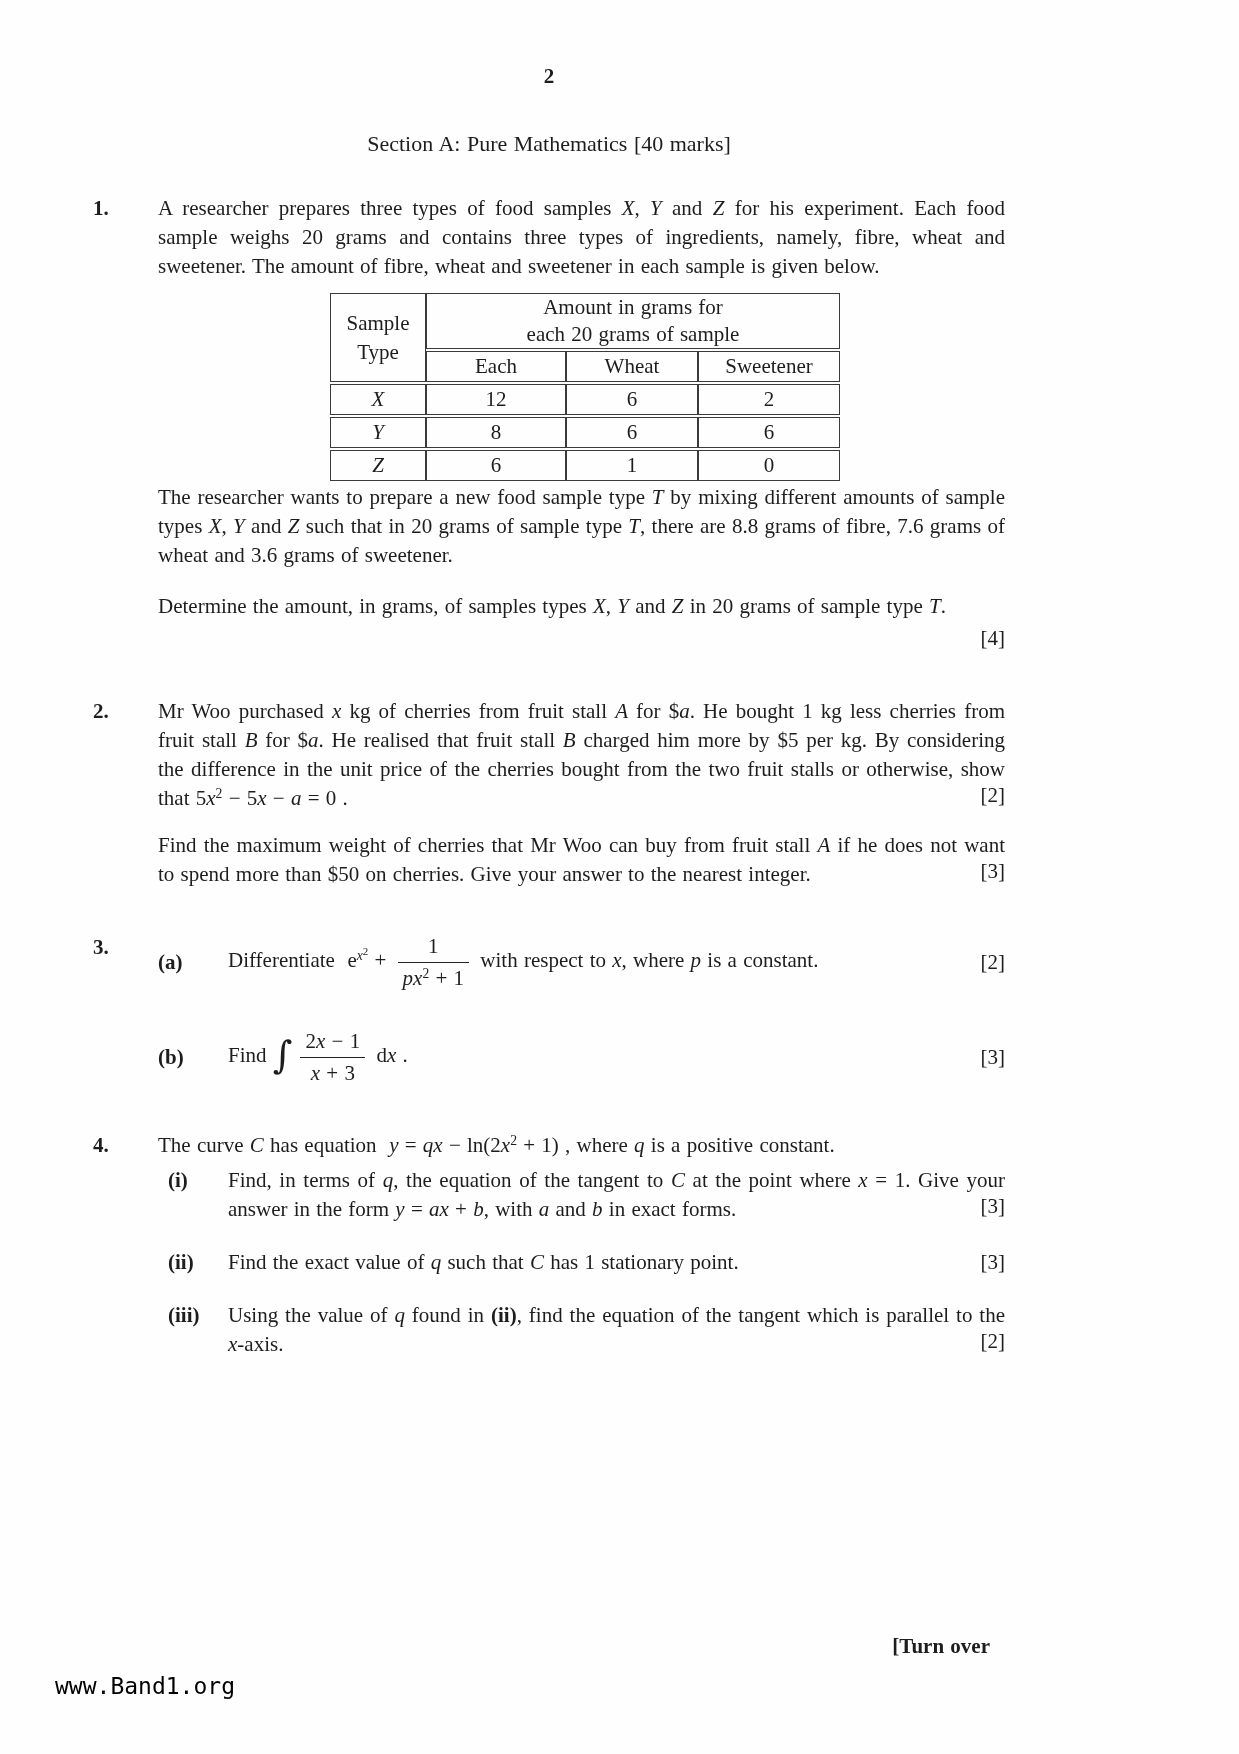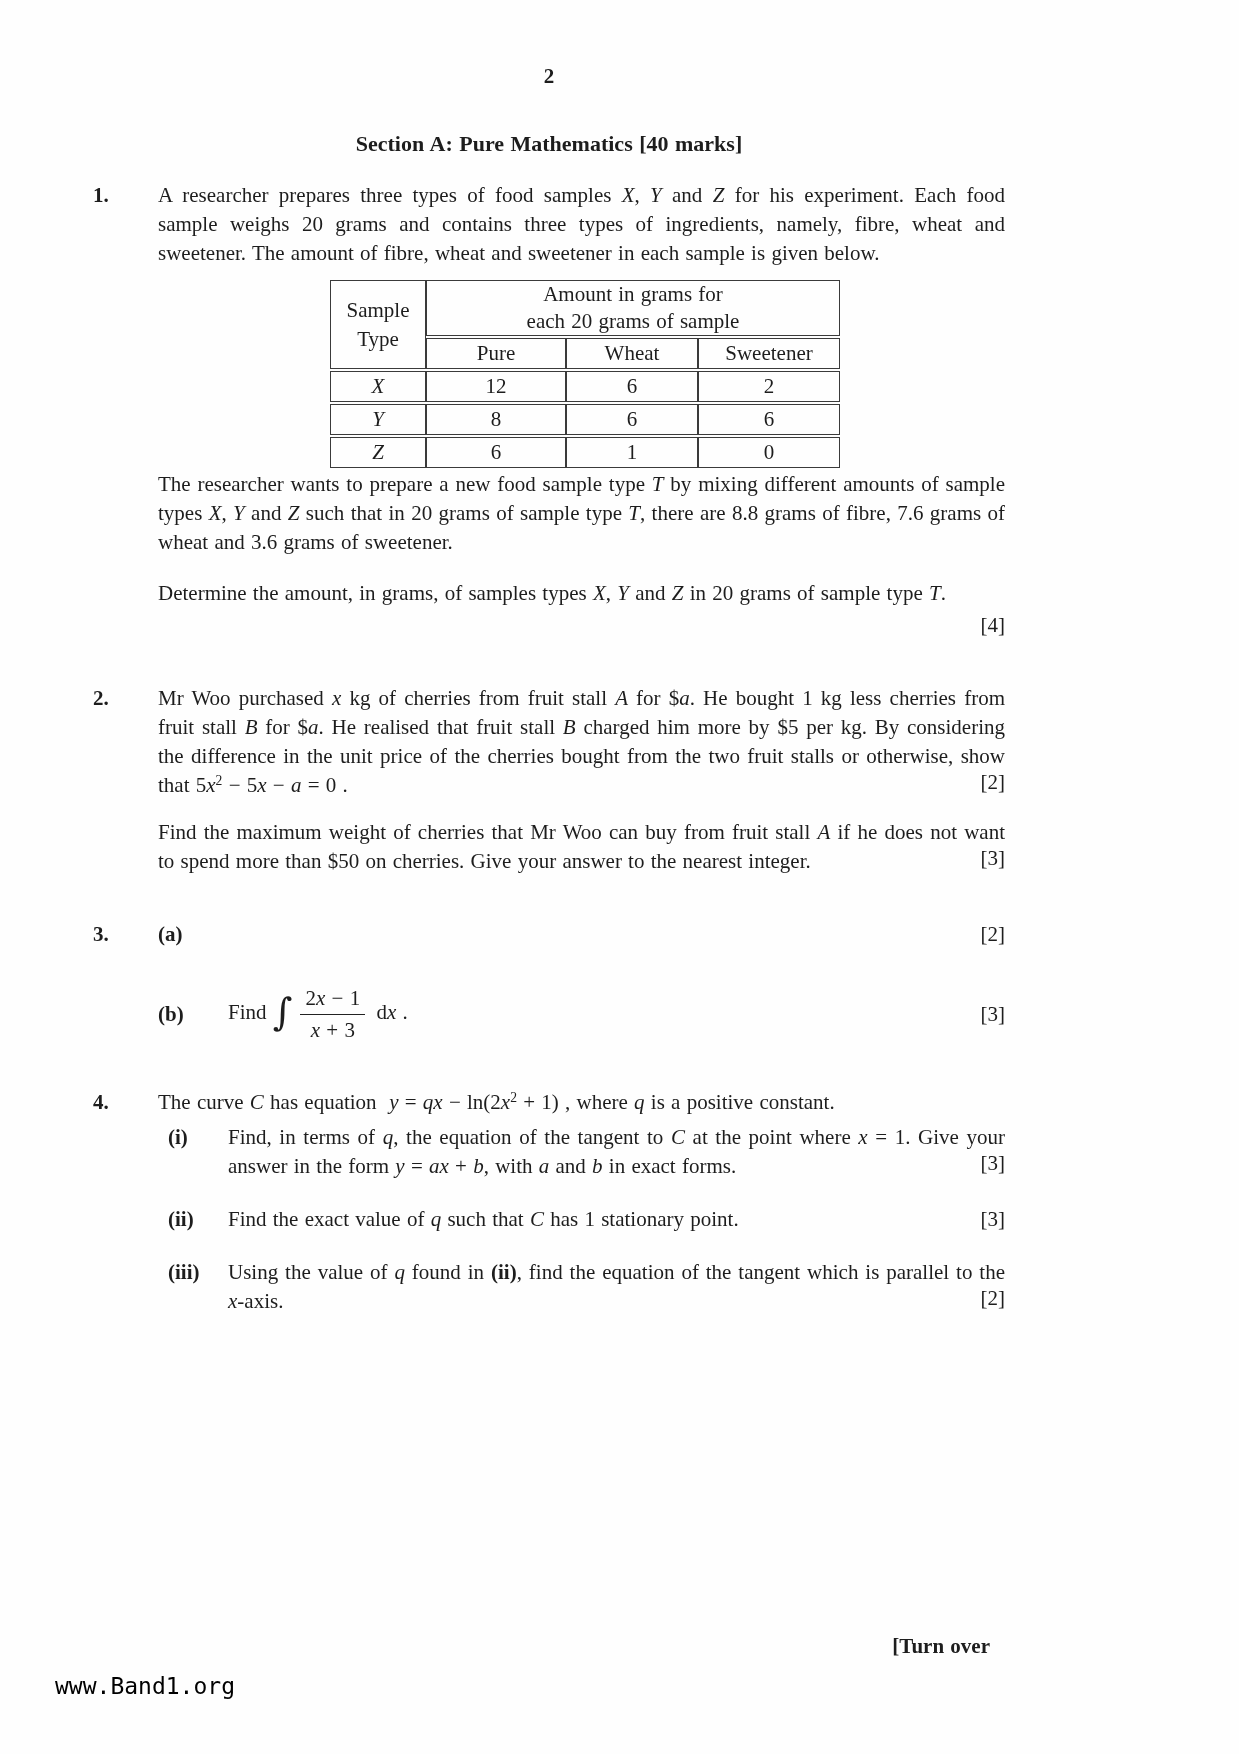--- a/index.html
+++ b/index.html
@@ -8,21 +8,21 @@
     width:1239px; height:1754px;
     background:#fefefe;
     overflow:hidden;
     font-family:"Liberation Serif", serif;
     font-size:21px; line-height:29px;
     color:#1d1d1d;
     word-spacing:1px;
   }
   .content { position:absolute; left:93px; top:62px; width:912px; }
   .pageno  { text-align:center; font-weight:bold; margin-bottom:38px; }
-  .heading { text-align:center; font-weight:bold; font-size:22px; margin-bottom:23px; }
+  .heading { text-align:center; font-weight:normal; font-size:22px; margin-bottom:36px; }
 
   .q { display:flex; align-items:flex-start; }
   .qnum { width:65px; flex:0 0 65px; font-weight:bold; }
   .qbody { width:847px; flex:1 1 auto; }
 
   .para { margin:0; text-align:justify; }
   .rel { position:relative; }
   .marks-abs { position:absolute; right:0; bottom:3px; }
   .marks-line { text-align:right; margin-top:3px; }
 
@@ -85,21 +85,21 @@
               <col class="col-f">
               <col class="col-w">
               <col class="col-s">
           </colgroup>
           <tbody>
             <tr>
               <td rowspan="2">Sample<br>Type</td>
               <td colspan="3" class="hdr2">Amount in grams for<br>each 20 grams of sample</td>
             </tr>
             <tr>
-              <td>Pure</td>
+              <td>Each</td>
               <td>Wheat</td>
               <td>Sweetener</td>
             </tr>
             <tr>
               <td class="ital">X</td>
               <td>12</td>
               <td>6</td>
               <td>2</td>
             </tr>
             <tr>
@@ -135,20 +135,21 @@
           <span class="marks-abs">[3]</span>
         </div>
       </div>
     </div>
 
     <div class="q mt44">
       <div class="qnum">3.</div>
       <div class="qbody">
         <div class="subrow">
           <div class="sublabel">(a)</div>
+          <div class="subformula">Differentiate&nbsp; e<span class="sup"><i>x</i><span class="sup2">2</span></span> + <span class="frac"><span class="fnum">1</span><span class="fden"><i>px</i><span class="sup">2</span> + 1</span></span> with respect to <i>x</i>, where <i>p</i> is a constant.</div>
           <span class="submarks">[2]</span>
         </div>
         <div class="subrow mt36">
           <div class="sublabel">(b)</div>
           <div class="subformula">Find <span class="intg">∫</span><span class="frac"><span class="fnum">2<i>x</i> − 1</span><span class="fden"><i>x</i> + 3</span></span> d<i>x</i> .</div>
           <span class="submarks">[3]</span>
         </div>
       </div>
     </div>
 

